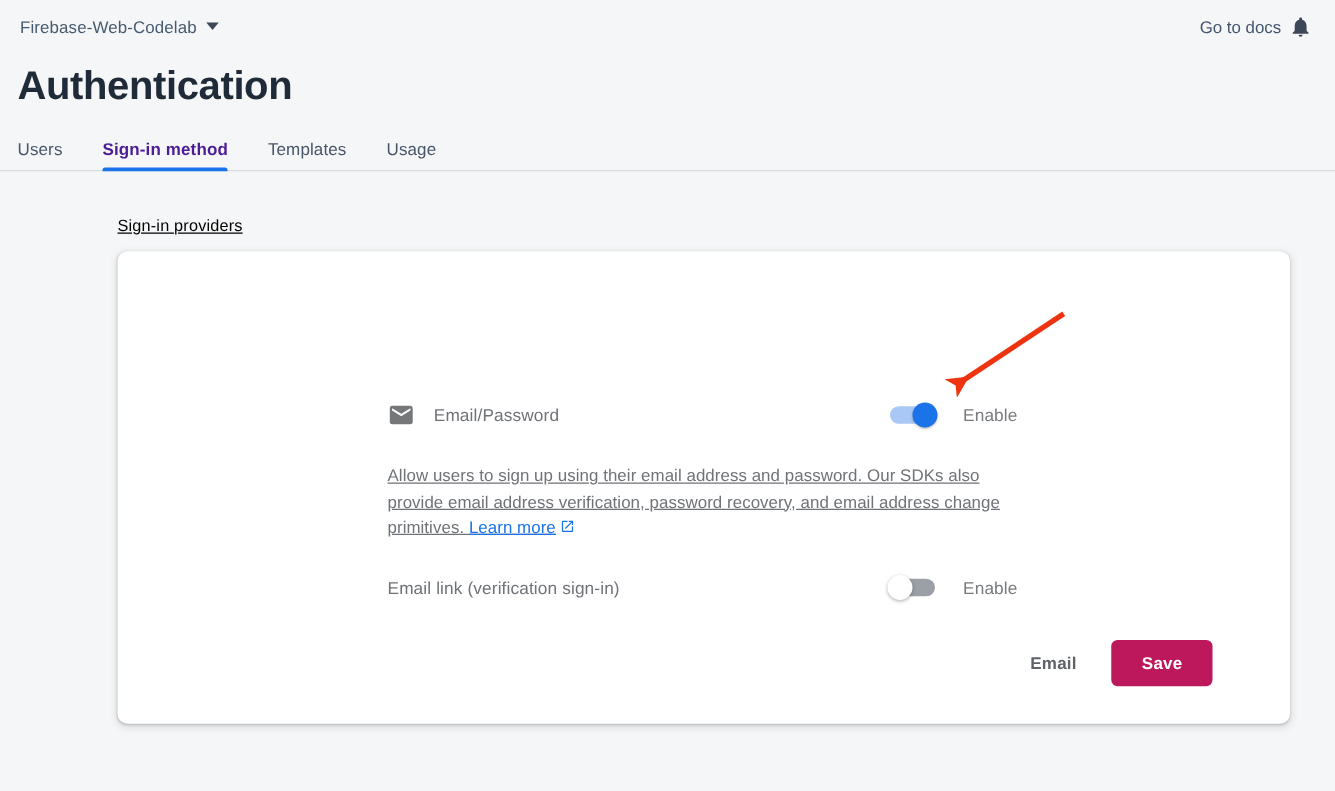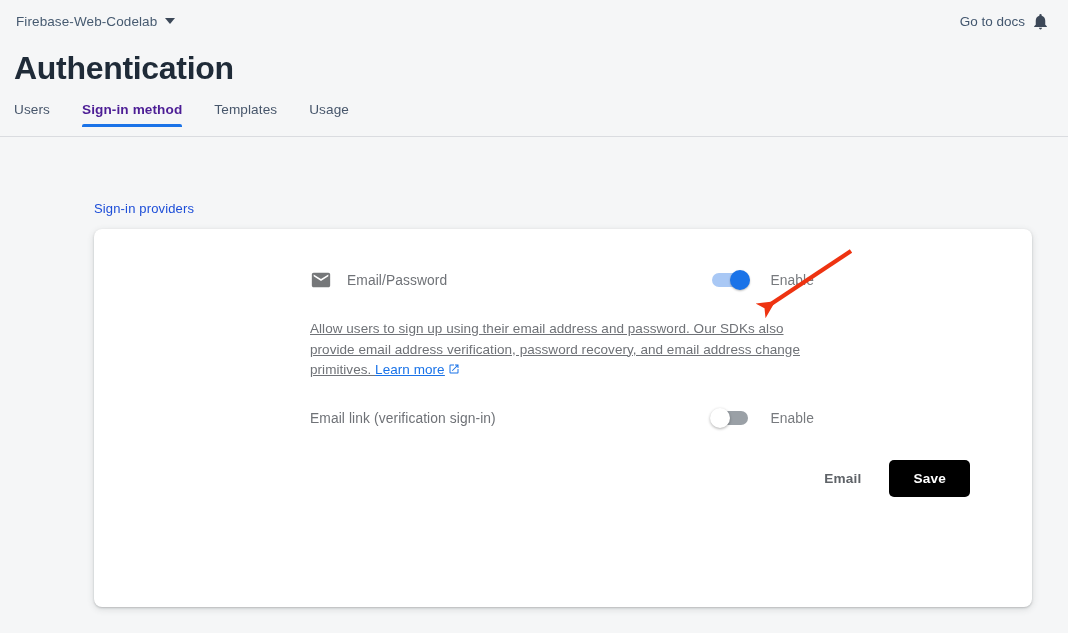--- a/index.html
+++ b/index.html
@@ -66,21 +66,21 @@
     font-weight: 700;
     letter-spacing: -0.3px;
     margin: 6px 0 0 14px;
     line-height: 40px;
   }
 
   
   .tabs {
     margin-top: 14px;
     display: flex;
-    align-items: flex-start;
+    align-items: flex-end;
     gap: 0;
     padding-left: 14px;
     border-bottom: 1px solid #dadce0;
     height: 35px;
     box-sizing: border-box;
   }
   .tab {
     font-size: 13.6px;
     color: #47566b;
     font-weight: 500;
@@ -98,41 +98,42 @@
     left: 16px; right: 16px; bottom: -1px;
     height: 3px;
     background: #1a73e8;
     border-radius: 2px 2px 0 0;
   }
 
   
   .content { padding: 0 0 0 94px; }
   .section-label {
     font-size: 13px;
-    color: #1d4ed8;
+    color: #000000;
     font-weight: 500;
-    margin-top: 64px;
+    margin-top: 36px;
     margin-bottom: 13px;
     letter-spacing: .15px;
+    text-decoration: underline;
   }
   .card {
     width: 938px;
     height: 378px;
     background: #ffffff;
     border-radius: 8px;
     box-shadow: 0 1px 2px rgba(60,64,67,.25), 0 2px 6px 1px rgba(60,64,67,.12);
     box-sizing: border-box;
     position: relative;
   }
 
   
   .provider-row {
     display: flex;
     align-items: center;
-    padding-top: 40px;
+    padding-top: 120px;
     padding-left: 216px;
   }
   .mail-icon { width: 22px; height: 22px; flex: 0 0 auto; }
   .provider-name {
     font-size: 13.8px;
     color: #6f7277;
     margin-left: 15px;
     letter-spacing: .1px;
   }
   .toggle-group {
@@ -217,21 +218,21 @@
     border: none;
     padding: 9px 12px;
     cursor: pointer;
     letter-spacing: .2px;
     font-family: inherit;
   }
   .btn-primary {
     font-size: 13.6px;
     font-weight: 600;
     color: #ffffff;
-    background: #000000;
+    background: #be185d;
     border: none;
     border-radius: 5px;
     padding: 11px 24px;
     cursor: pointer;
     letter-spacing: .2px;
     font-family: inherit;
   }
 
   
   .annotation {

